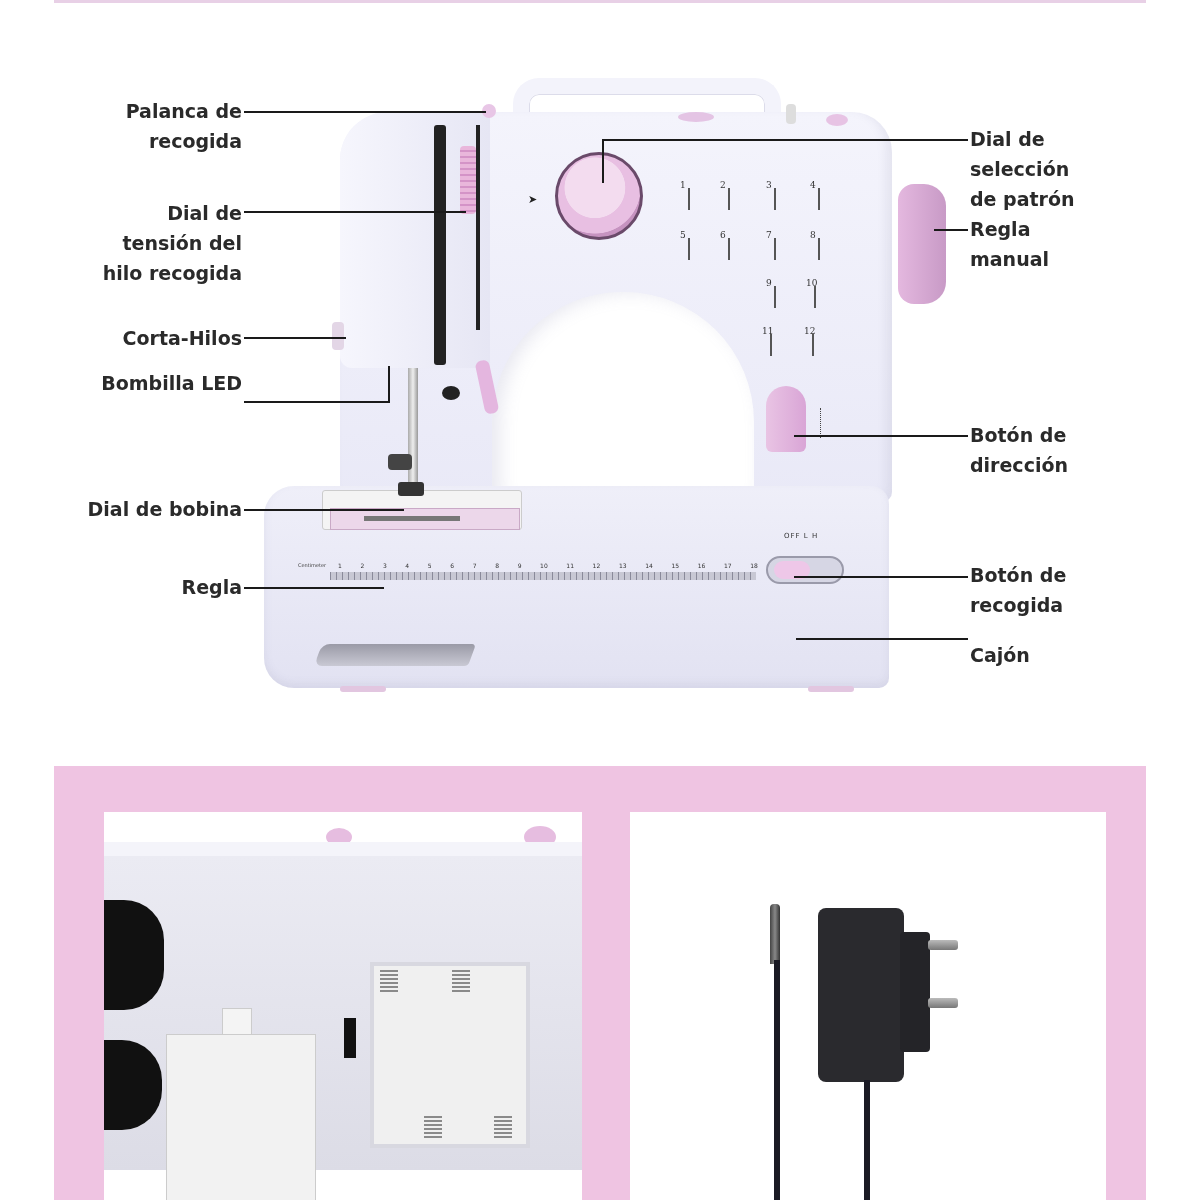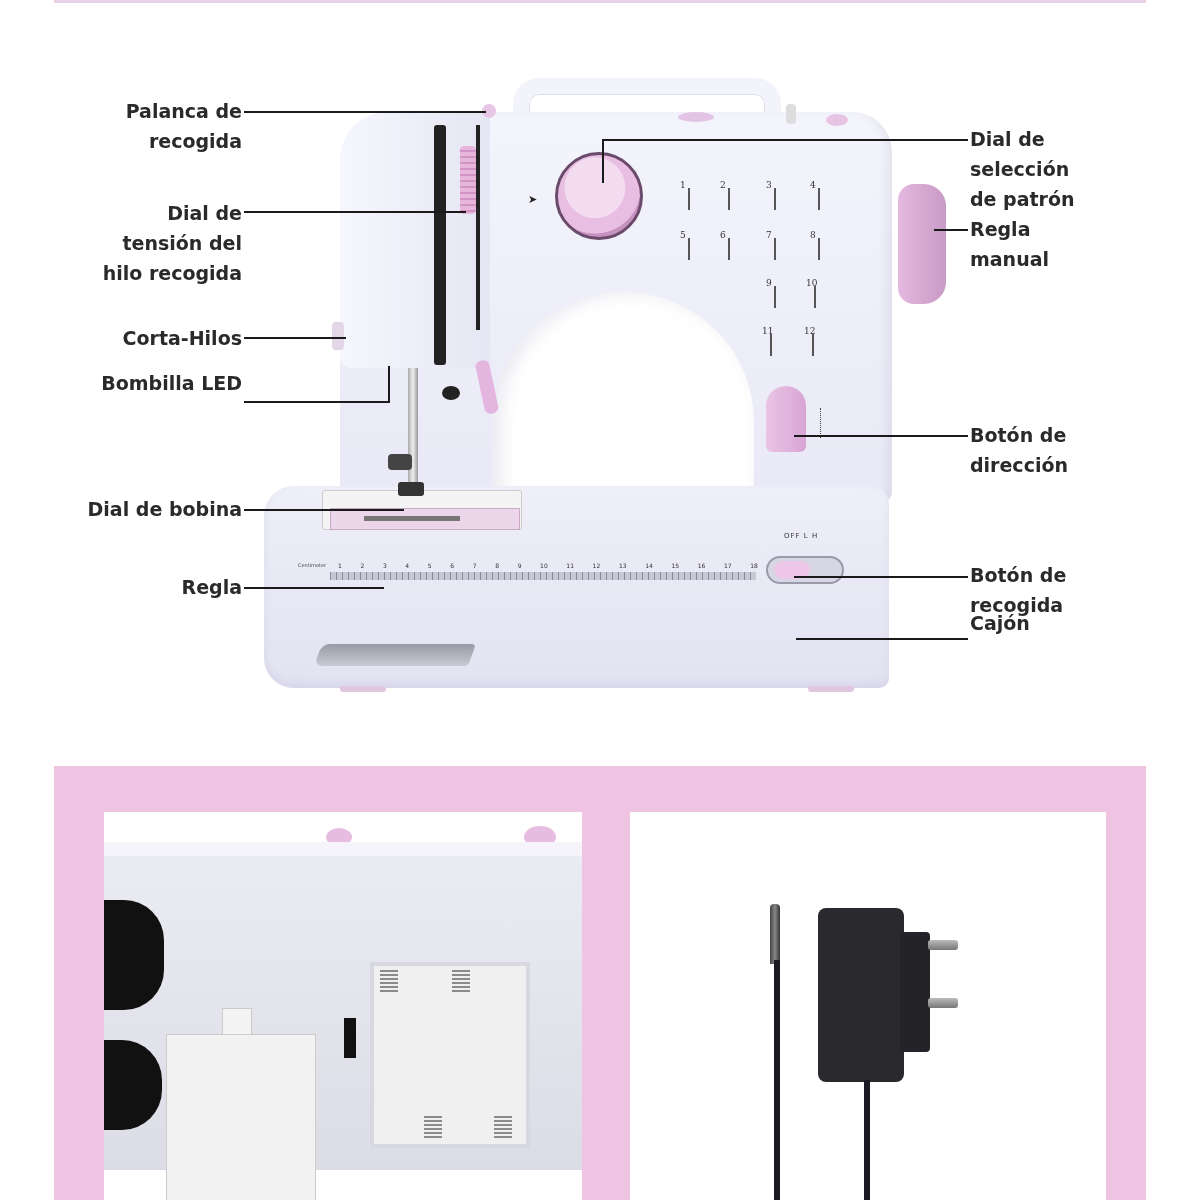--- a/index.html
+++ b/index.html
@@ -219,21 +219,21 @@
     <div>dirección</div>
 </div>
 
 <div class="line" style="left:794px;top:576px;width:174px"></div>
 <div class="label r" style="left:970px;top:560px;width:180px">
   <div>Botón de</div>
     <div>recogida</div>
 </div>
 
 <div class="line" style="left:796px;top:638px;width:172px"></div>
-<div class="label r" style="left:970px;top:608px;width:180px">
+<div class="label r" style="left:970px;top:640px;width:180px">
   <div>Cajón</div>
 </div>
 
 <div class="pink-panel"></div>
 
 <div class="photo-left">
   <div class="pl-knob1"></div>
   <div class="pl-knob2"></div>
   <div class="pl-top"></div>
   <div class="pl-body"></div>

